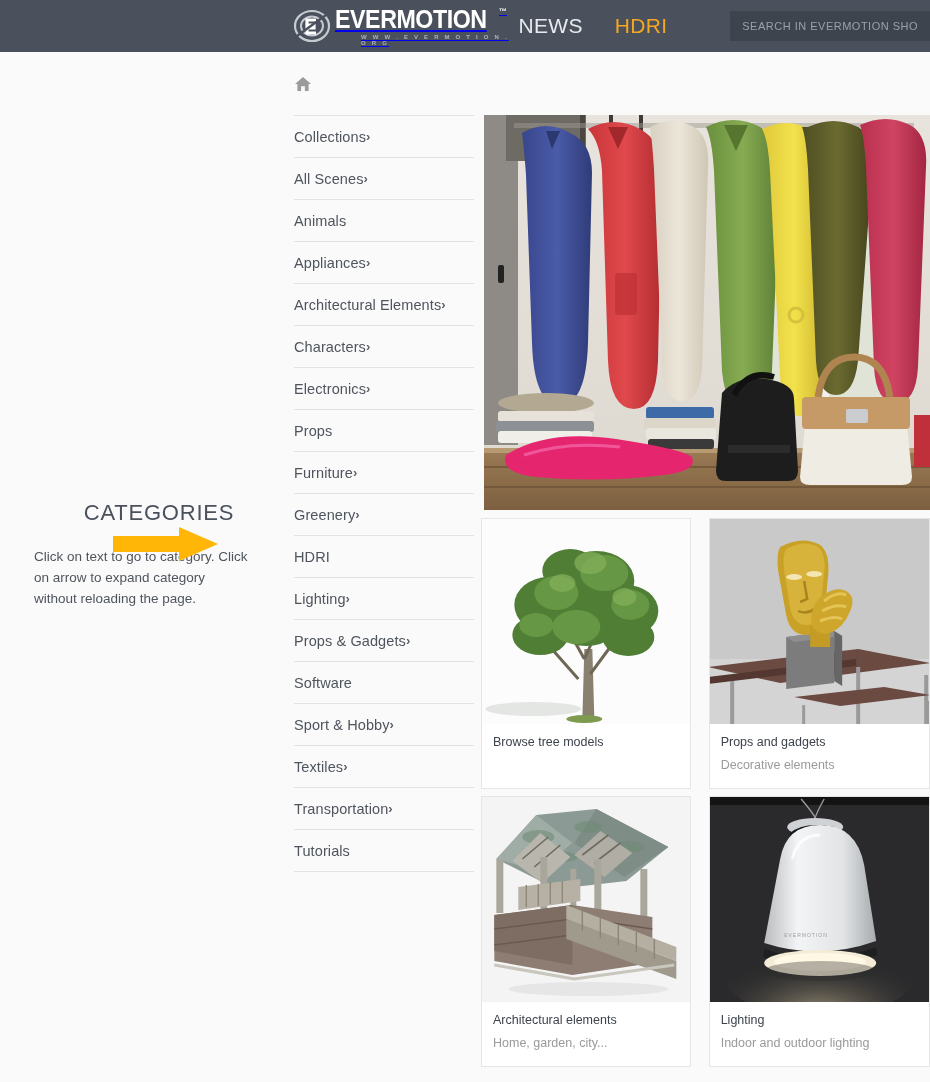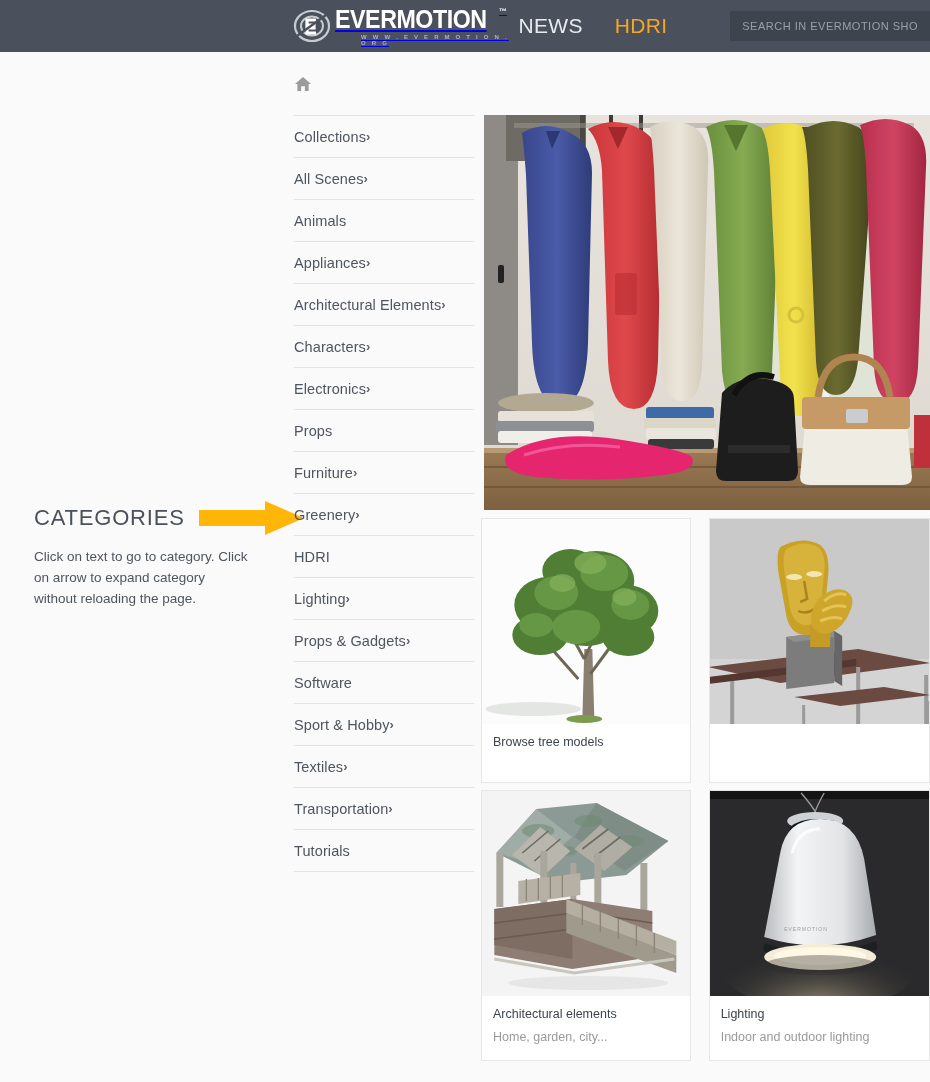--- a/index.html
+++ b/index.html
@@ -101,20 +101,21 @@
   .annotation {
     position: absolute;
     left: 34px;
     top: 500px;
     width: 250px;
   }
   .annotation-title-row {
     display: flex;
     align-items: center;
     height: 36px;
+    flex-direction: column;
   }
   .annotation-title {
     font-size: 22px;
     color: #4a515c;
     letter-spacing: 0.8px;
     font-weight: normal;
   }
   .arrow {
     margin-left: 14px;
     width: 106px;
@@ -533,20 +534,24 @@
           <ellipse cx="108" cy="55" rx="8" ry="3" fill="#f3e6b2"></ellipse>
           <path d="M98 62 l3 18 l-7 3" stroke="#a8851c" stroke-width="2.5" fill="none"></path>
           <path d="M92 92 q8 4 16 -2" stroke="#a8851c" stroke-width="2.5" fill="none"></path>
 
           <path d="M112 80 q16 -14 28 -8 q10 6 4 20 q-6 16 -20 22 q-14 6 -18 -6 q-4 -14 6 -28 Z" fill="#cda62b"></path>
           <path d="M118 82 q12 -10 22 -6" stroke="#e4c455" stroke-width="3" fill="none"></path>
           <path d="M116 92 q14 -8 24 -4" stroke="#e4c455" stroke-width="3" fill="none"></path>
           <path d="M114 102 q14 -6 22 -2" stroke="#e4c455" stroke-width="3" fill="none"></path>
           <path d="M104 106 q10 12 20 8 l0 14 l-20 0 Z" fill="#c49b24"></path>
         </svg>
+      </div>
+      <div class="card-body">
+        <div class="card-title">Props and gadgets</div>
+        <div class="card-sub">Decorative elements</div>
       </div>
     </div>
   </div>
 
   <div class="card-row">
 
     <div class="card">
       <div class="card-img">
         <svg viewBox="0 0 215 205" preserveAspectRatio="xMidYMid slice">
           <rect width="215" height="205" fill="#f4f4f4"></rect>

